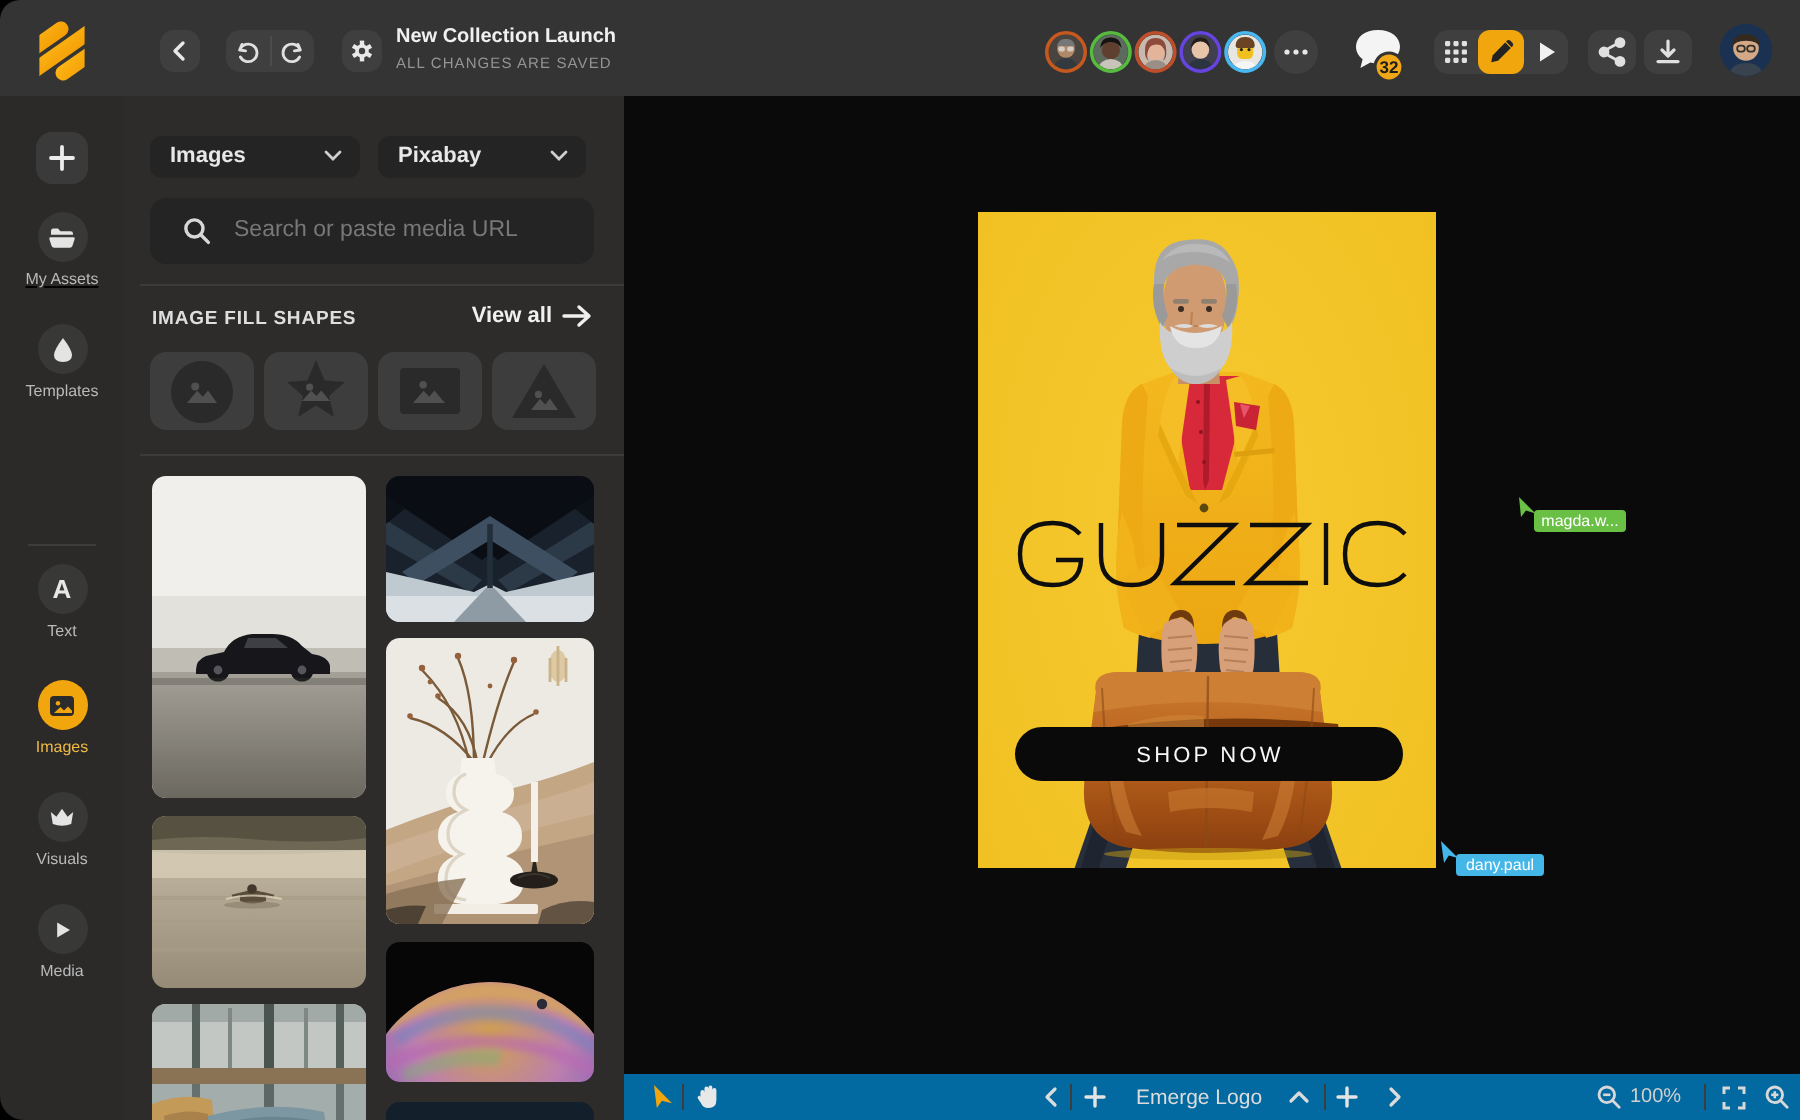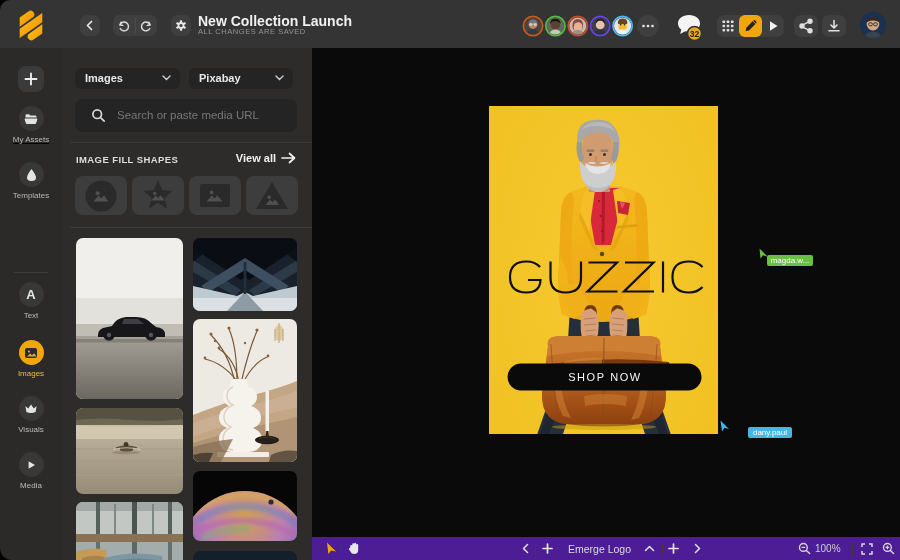--- a/index.html
+++ b/index.html
@@ -5,21 +5,21 @@
 * { margin:0; padding:0; box-sizing:border-box; }
 html,body { width:900px; height:560px; background:#000; overflow:hidden;
   font-family:"Liberation Sans", sans-serif; }
 #app { position:relative; width:900px; height:560px; }
 
 
 #topbar { position:absolute; left:0; top:0; width:900px; height:48px;
   background:#343434; border-radius:10px 0 0 0; }
 .tbtn { position:absolute; background:#3f3f3f; border-radius:7px; }
 #logo { position:absolute; left:19px; top:11px; width:26px; height:27px; }
-#title { position:absolute; left:198px; top:13px; color:#f0f0f0; font-size:14px; font-weight:700; }
+#title { position:absolute; left:198px; top:13px; color:#f0f0f0; font-size:10px; font-weight:700; }
 #subtitle { position:absolute; left:198px; top:27px; color:#949494; font-size:7.5px; font-weight:400; letter-spacing:0.55px; }
 
 
 #sidebar { position:absolute; left:0; top:48px; width:62px; height:512px; background:#2b2a29; border-radius:0 0 0 12px; }
 .sb-item { position:absolute; left:0; width:62px; text-align:center; }
 .sb-circ { width:25px; height:25px; border-radius:50%; background:#383837; margin:0 auto;
   display:flex; align-items:center; justify-content:center; }
 .sb-label { font-size:8px; color:#b9b9b9; margin-top:4px; }
 
 
@@ -31,21 +31,21 @@
 #search span { position:absolute; left:42px; top:10px; color:#787878; font-size:11.5px; }
 .shbtn { position:absolute; top:128px; width:52px; height:39px; background:#3d3d3d; border-radius:8px;
   display:flex; align-items:center; justify-content:center; }
 .ph { position:absolute; border-radius:7px; overflow:hidden; }
 
 
 #canvas { position:absolute; left:312px; top:48px; width:588px; height:489px; background:#0a0a0a; }
 #poster { position:absolute; left:177px; top:58px; width:229px; height:328px; overflow:hidden; }
 
 
-#bottombar { position:absolute; left:312px; top:537px; width:588px; height:23px; background:#4c1d95; }
+#bottombar { position:absolute; left:312px; top:537px; width:588px; height:23px; background:#0369a1; }
 .bb-div { position:absolute; top:5px; width:1px; height:13px; background:#3d3d3d; }
 .bb-txt { position:absolute; color:#dcdcdc; font-size:11px; }
 </style>
 </head>
 <body>
 <div id="app">
   <div id="topbar">
     <svg id="logo" width="45" height="45" viewBox="0 0 45 45" style="left:0px; top:0px; width:45px; height:45px;">
       <defs>
         <linearGradient id="lg" x1="0" y1="0" x2="1" y2="1">
@@ -644,21 +644,21 @@
     </div>
 
     <svg width="10" height="11" viewBox="0 0 10 11" style="position:absolute; left:447px; top:200px;">
       <path d="M0.5 0.5 L1.5 10.5 L4 7.2 L8.8 8.8 Z" fill="#6abf45"></path>
     </svg>
     <div style="position:absolute; left:455px; top:207px; width:46px; height:11px; background:#6abf45; border-radius:2px; color:#fff; font-size:8px; line-height:11px; text-align:center;">magda.w...</div>
 
     <svg width="10" height="12" viewBox="0 0 10 12" style="position:absolute; left:408px; top:372px;">
       <path d="M0.5 0.5 L2 11.5 L4.4 7.8 L9 9 Z" fill="#45b6e8"></path>
     </svg>
-    <div style="position:absolute; left:416px; top:379px; width:44px; height:11px; background:#45b6e8; border-radius:2px; color:#fff; font-size:8px; line-height:11px; text-align:center;margin-left:20px;">dany.paul</div>
+    <div style="position:absolute; left:416px; top:379px; width:44px; height:11px; background:#45b6e8; border-radius:2px; color:#fff; font-size:8px; line-height:11px; text-align:center;">dany.paul</div>
   </div>
   <div id="bottombar">
     <svg width="11" height="13" viewBox="0 0 11 13" style="position:absolute; left:14px; top:5px;">
       <path d="M1 0.5 L2.4 12 L5 8.4 L10 9.6 Z" fill="#f2a60d"></path>
     </svg>
     <div class="bb-div" style="left:29px;"></div>
     <svg width="12" height="13" viewBox="0 0 12 13" style="position:absolute; left:36px; top:5px;">
       <path d="M2.2 6.5 V4.2 Q2.2 3 3.2 3 Q4.2 3 4.2 4.2 V2.4 Q4.2 1.2 5.2 1.2 Q6.2 1.2 6.2 2.4 V2 Q6.2 0.8 7.2 0.8 Q8.2 0.8 8.2 2 V3 Q8.2 2 9.2 2 Q10.2 2 10.2 3.2 V8 Q10.2 12 6.2 12 Q3.4 12 2.6 9.8 L1 7.4 Q0.4 6.4 1.4 5.9 Q2 5.7 2.2 6.5 Z" fill="#e8e8e8"></path>
     </svg>
     <svg width="9" height="11" viewBox="0 0 9 11" style="position:absolute; left:209px; top:6px;">

